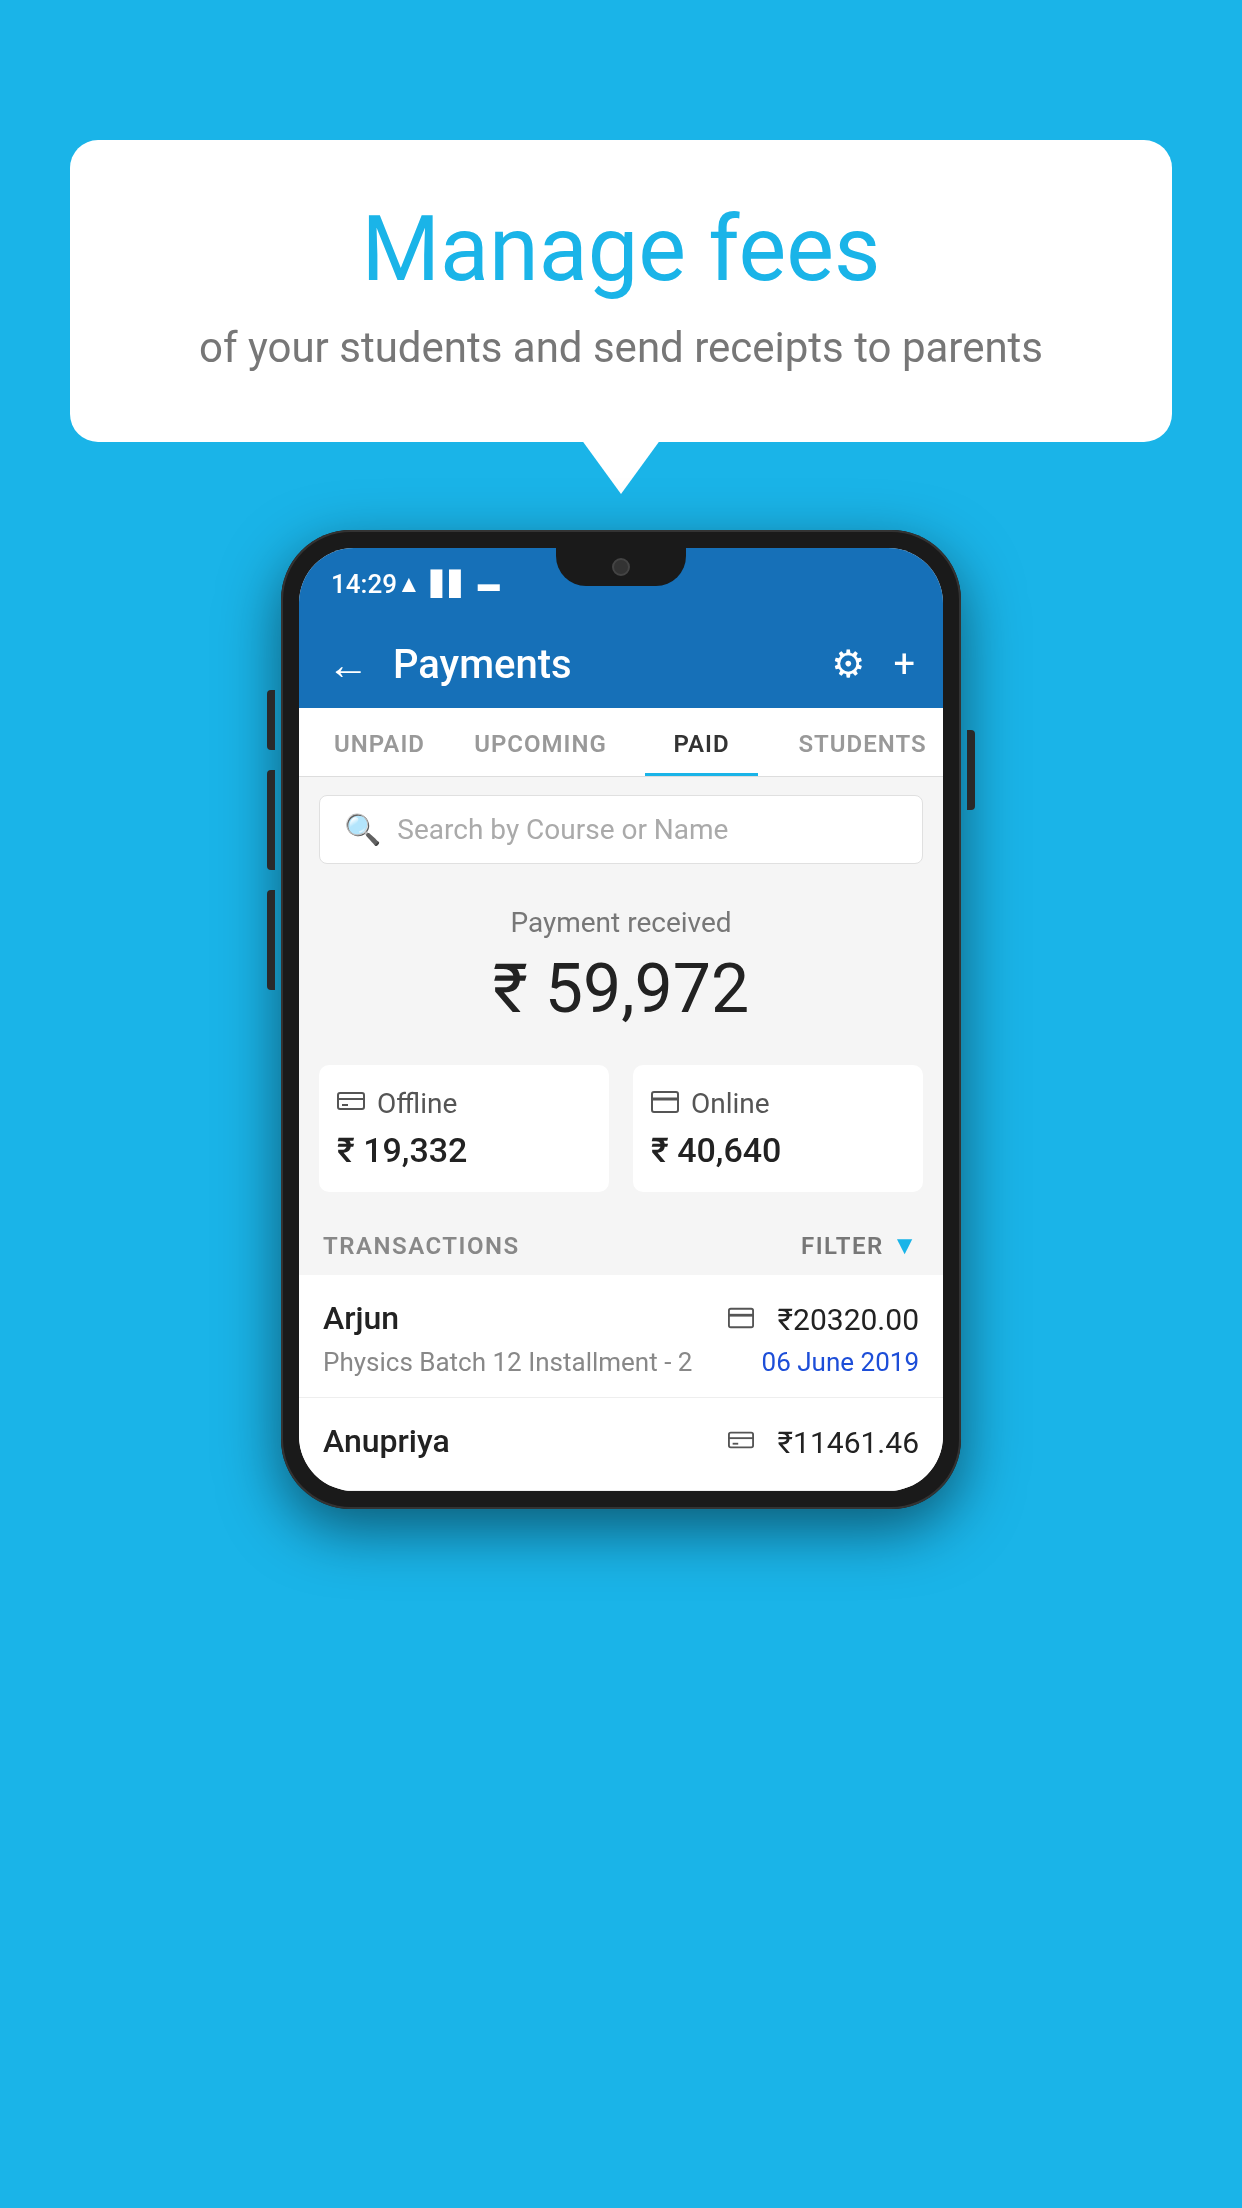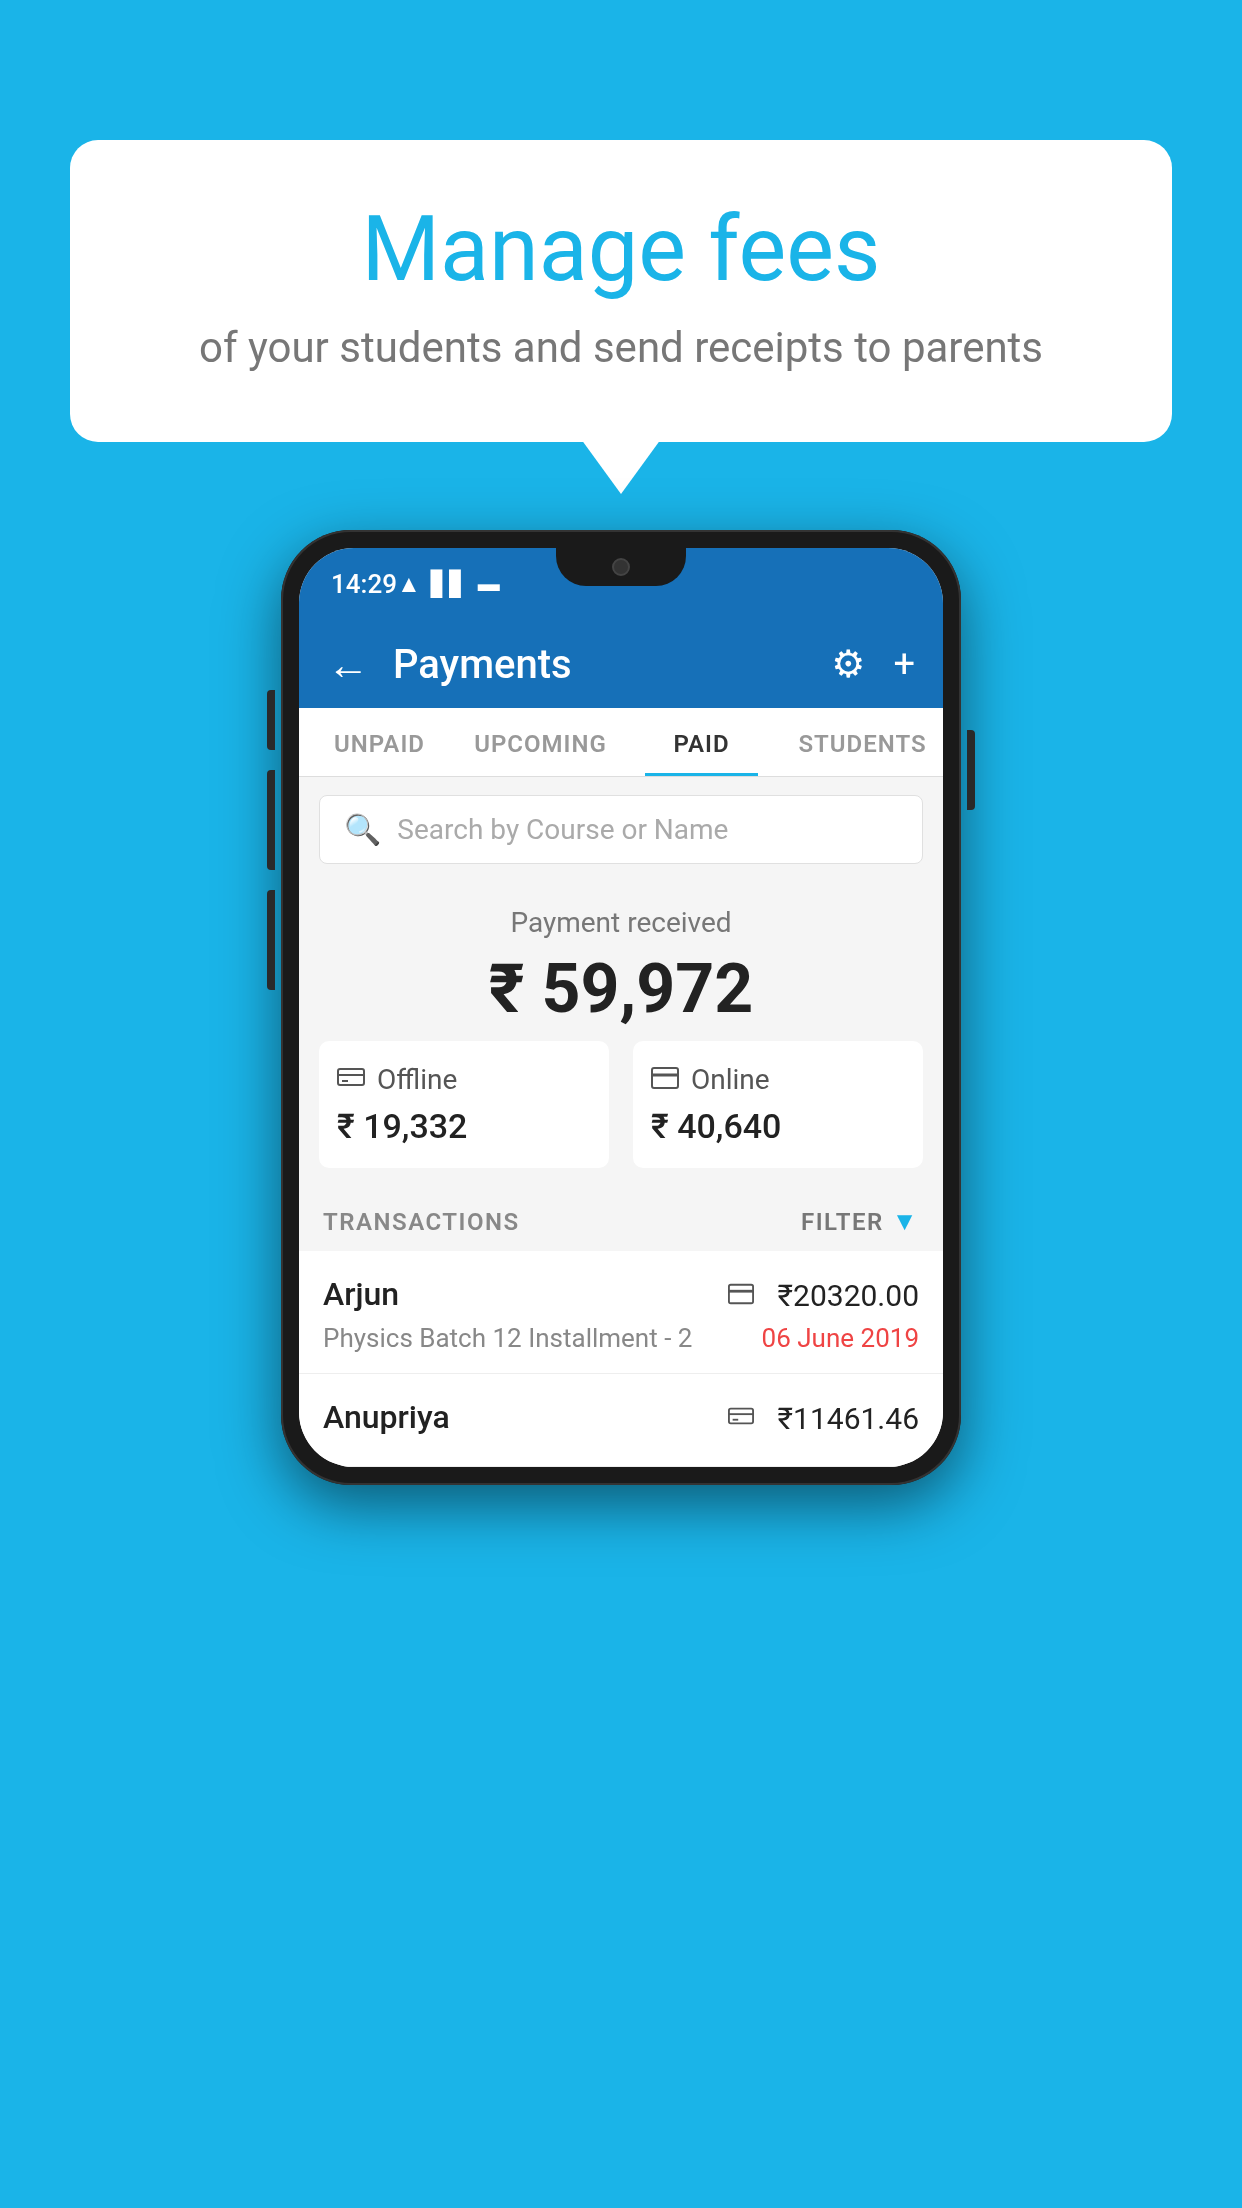--- a/index.html
+++ b/index.html
@@ -226,23 +226,23 @@
     }
 
     .payment-label {
       font-size: 28px;
       color: #777;
       margin-bottom: 10px;
     }
 
     .payment-amount {
       font-size: 68px;
-      font-weight: 700;
+      font-weight: 400;
       color: #222;
-      margin-bottom: 12px;
+      margin-bottom: 36px;
     }
 
     .payment-cards {
       display: flex;
       gap: 24px;
       margin-top: 8px;
     }
 
     .payment-card {
       flex: 1;
@@ -350,21 +350,21 @@
       justify-content: space-between;
     }
 
     .transaction-course {
       font-size: 26px;
       color: #888;
     }
 
     .transaction-date {
       font-size: 26px;
-      color: #ef4444;
+      color: #1d4ed8;
     }
 
     
     .phone-side-buttons {
       position: absolute;
       right: -14px;
       top: 200px;
       width: 8px;
       height: 80px;
       background: #2a2a2a;

